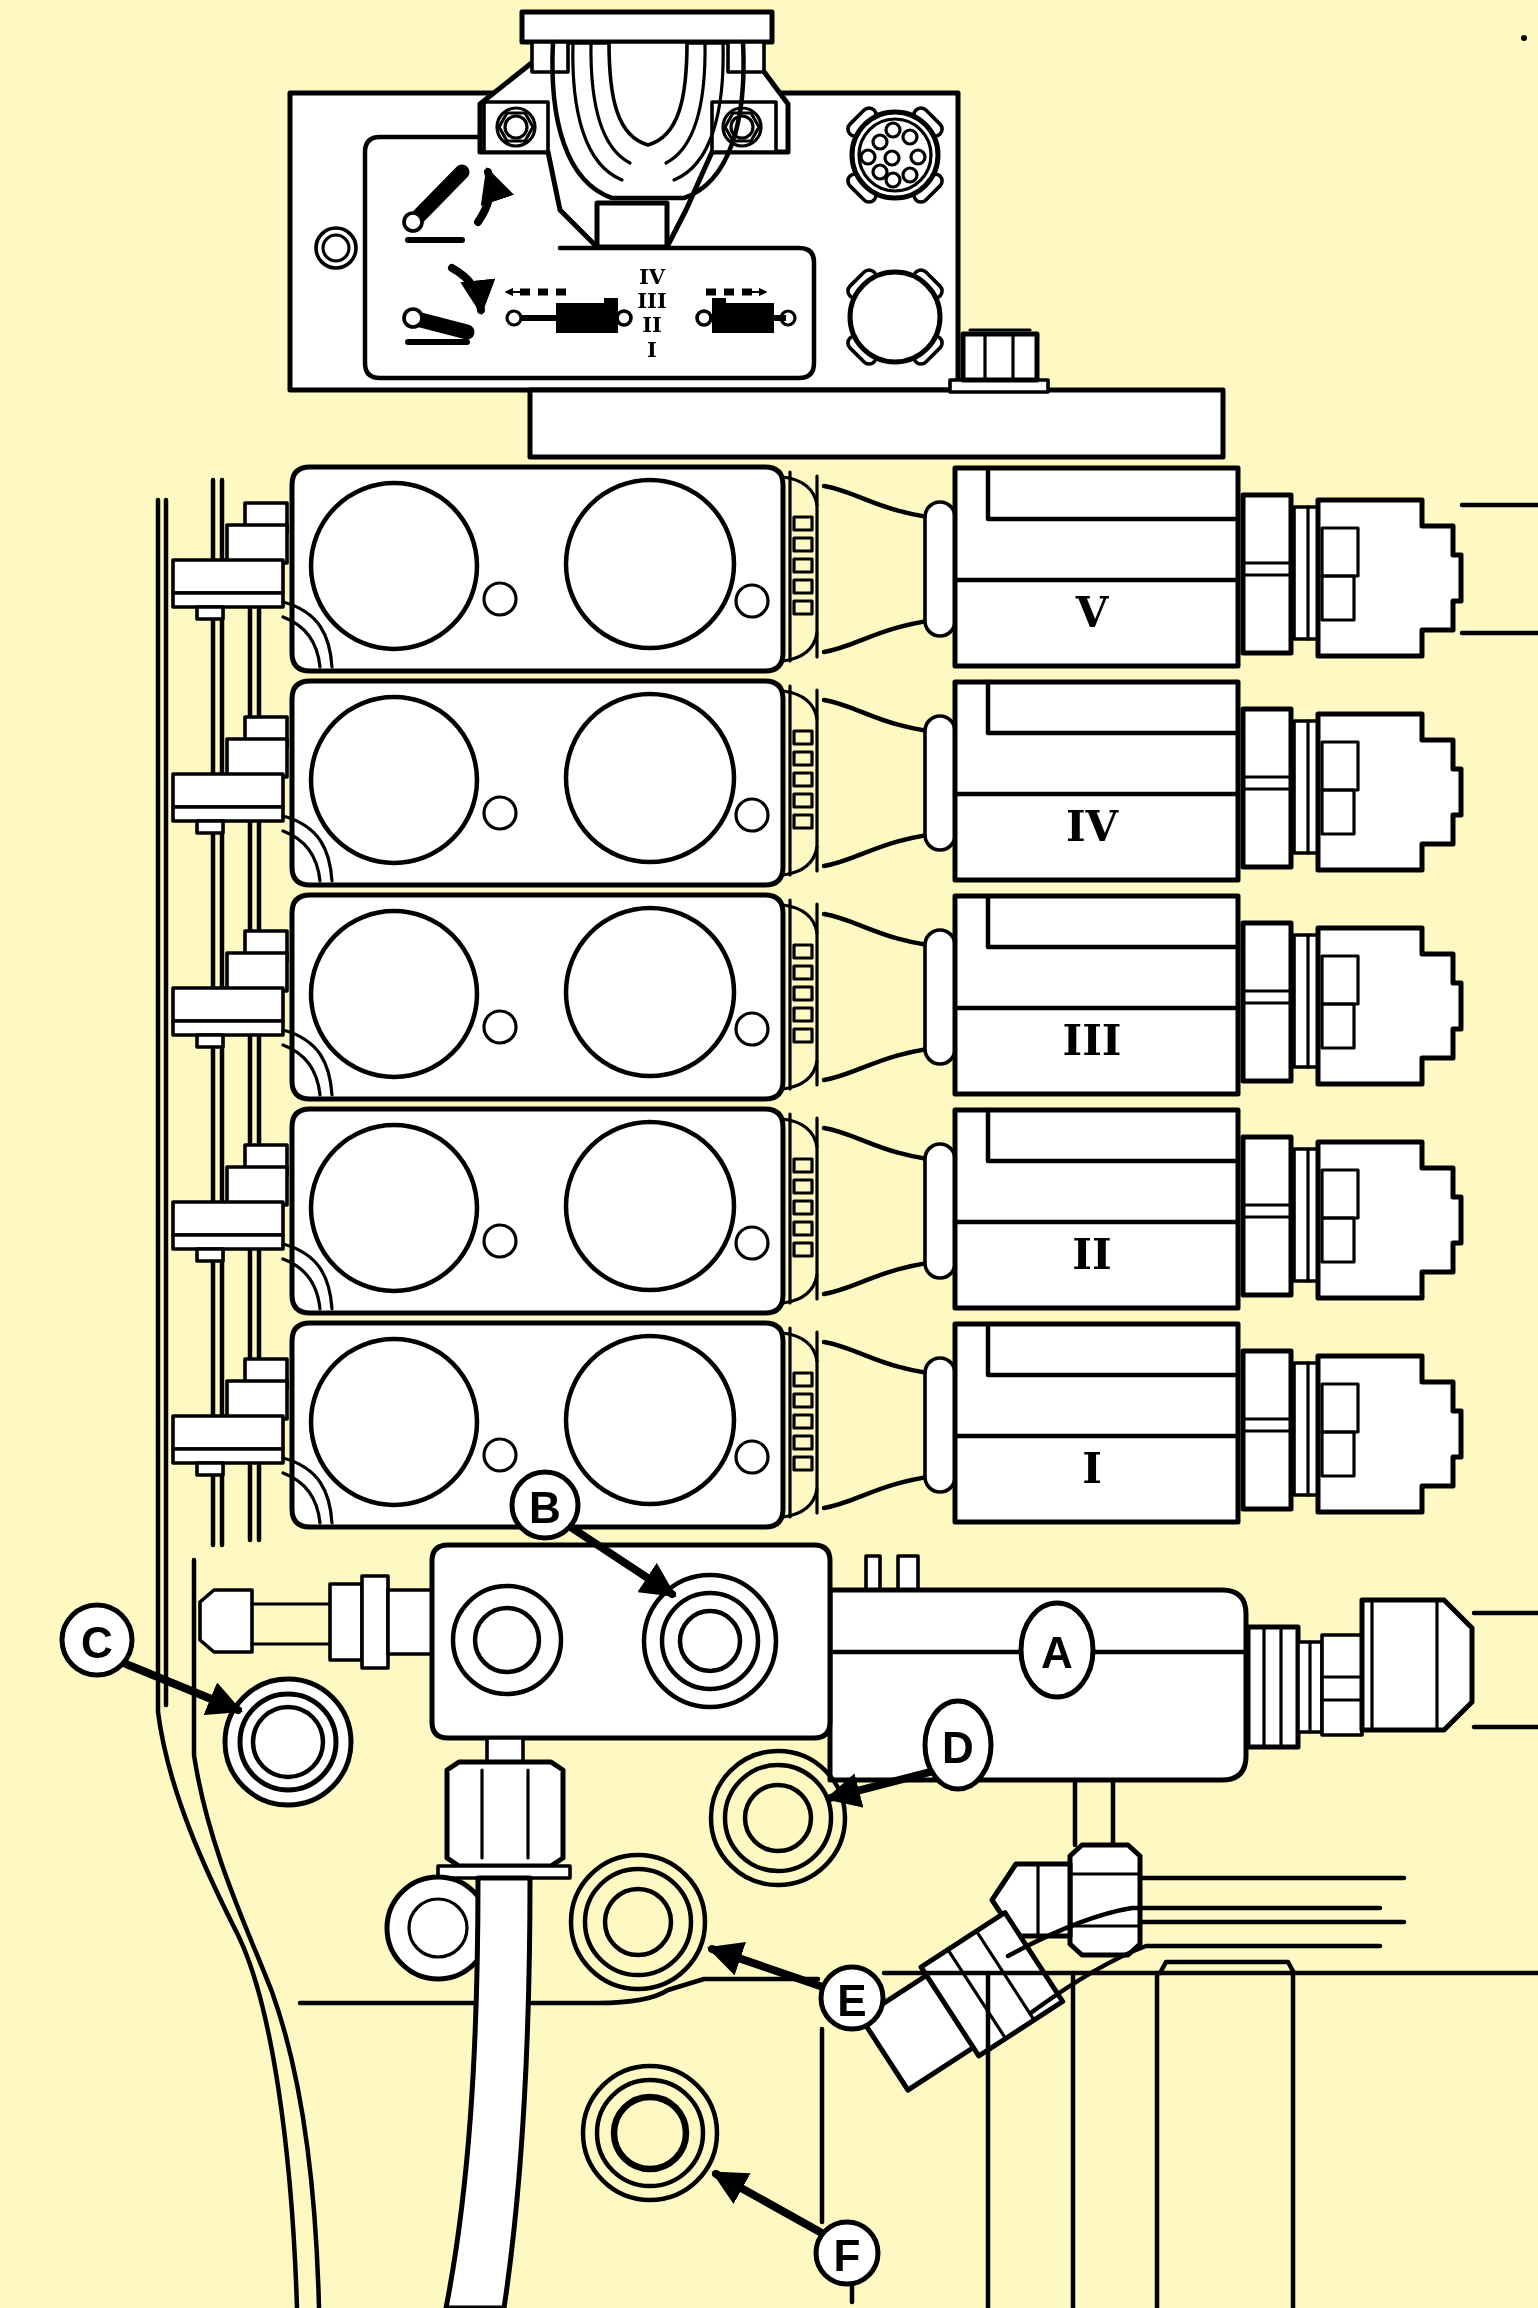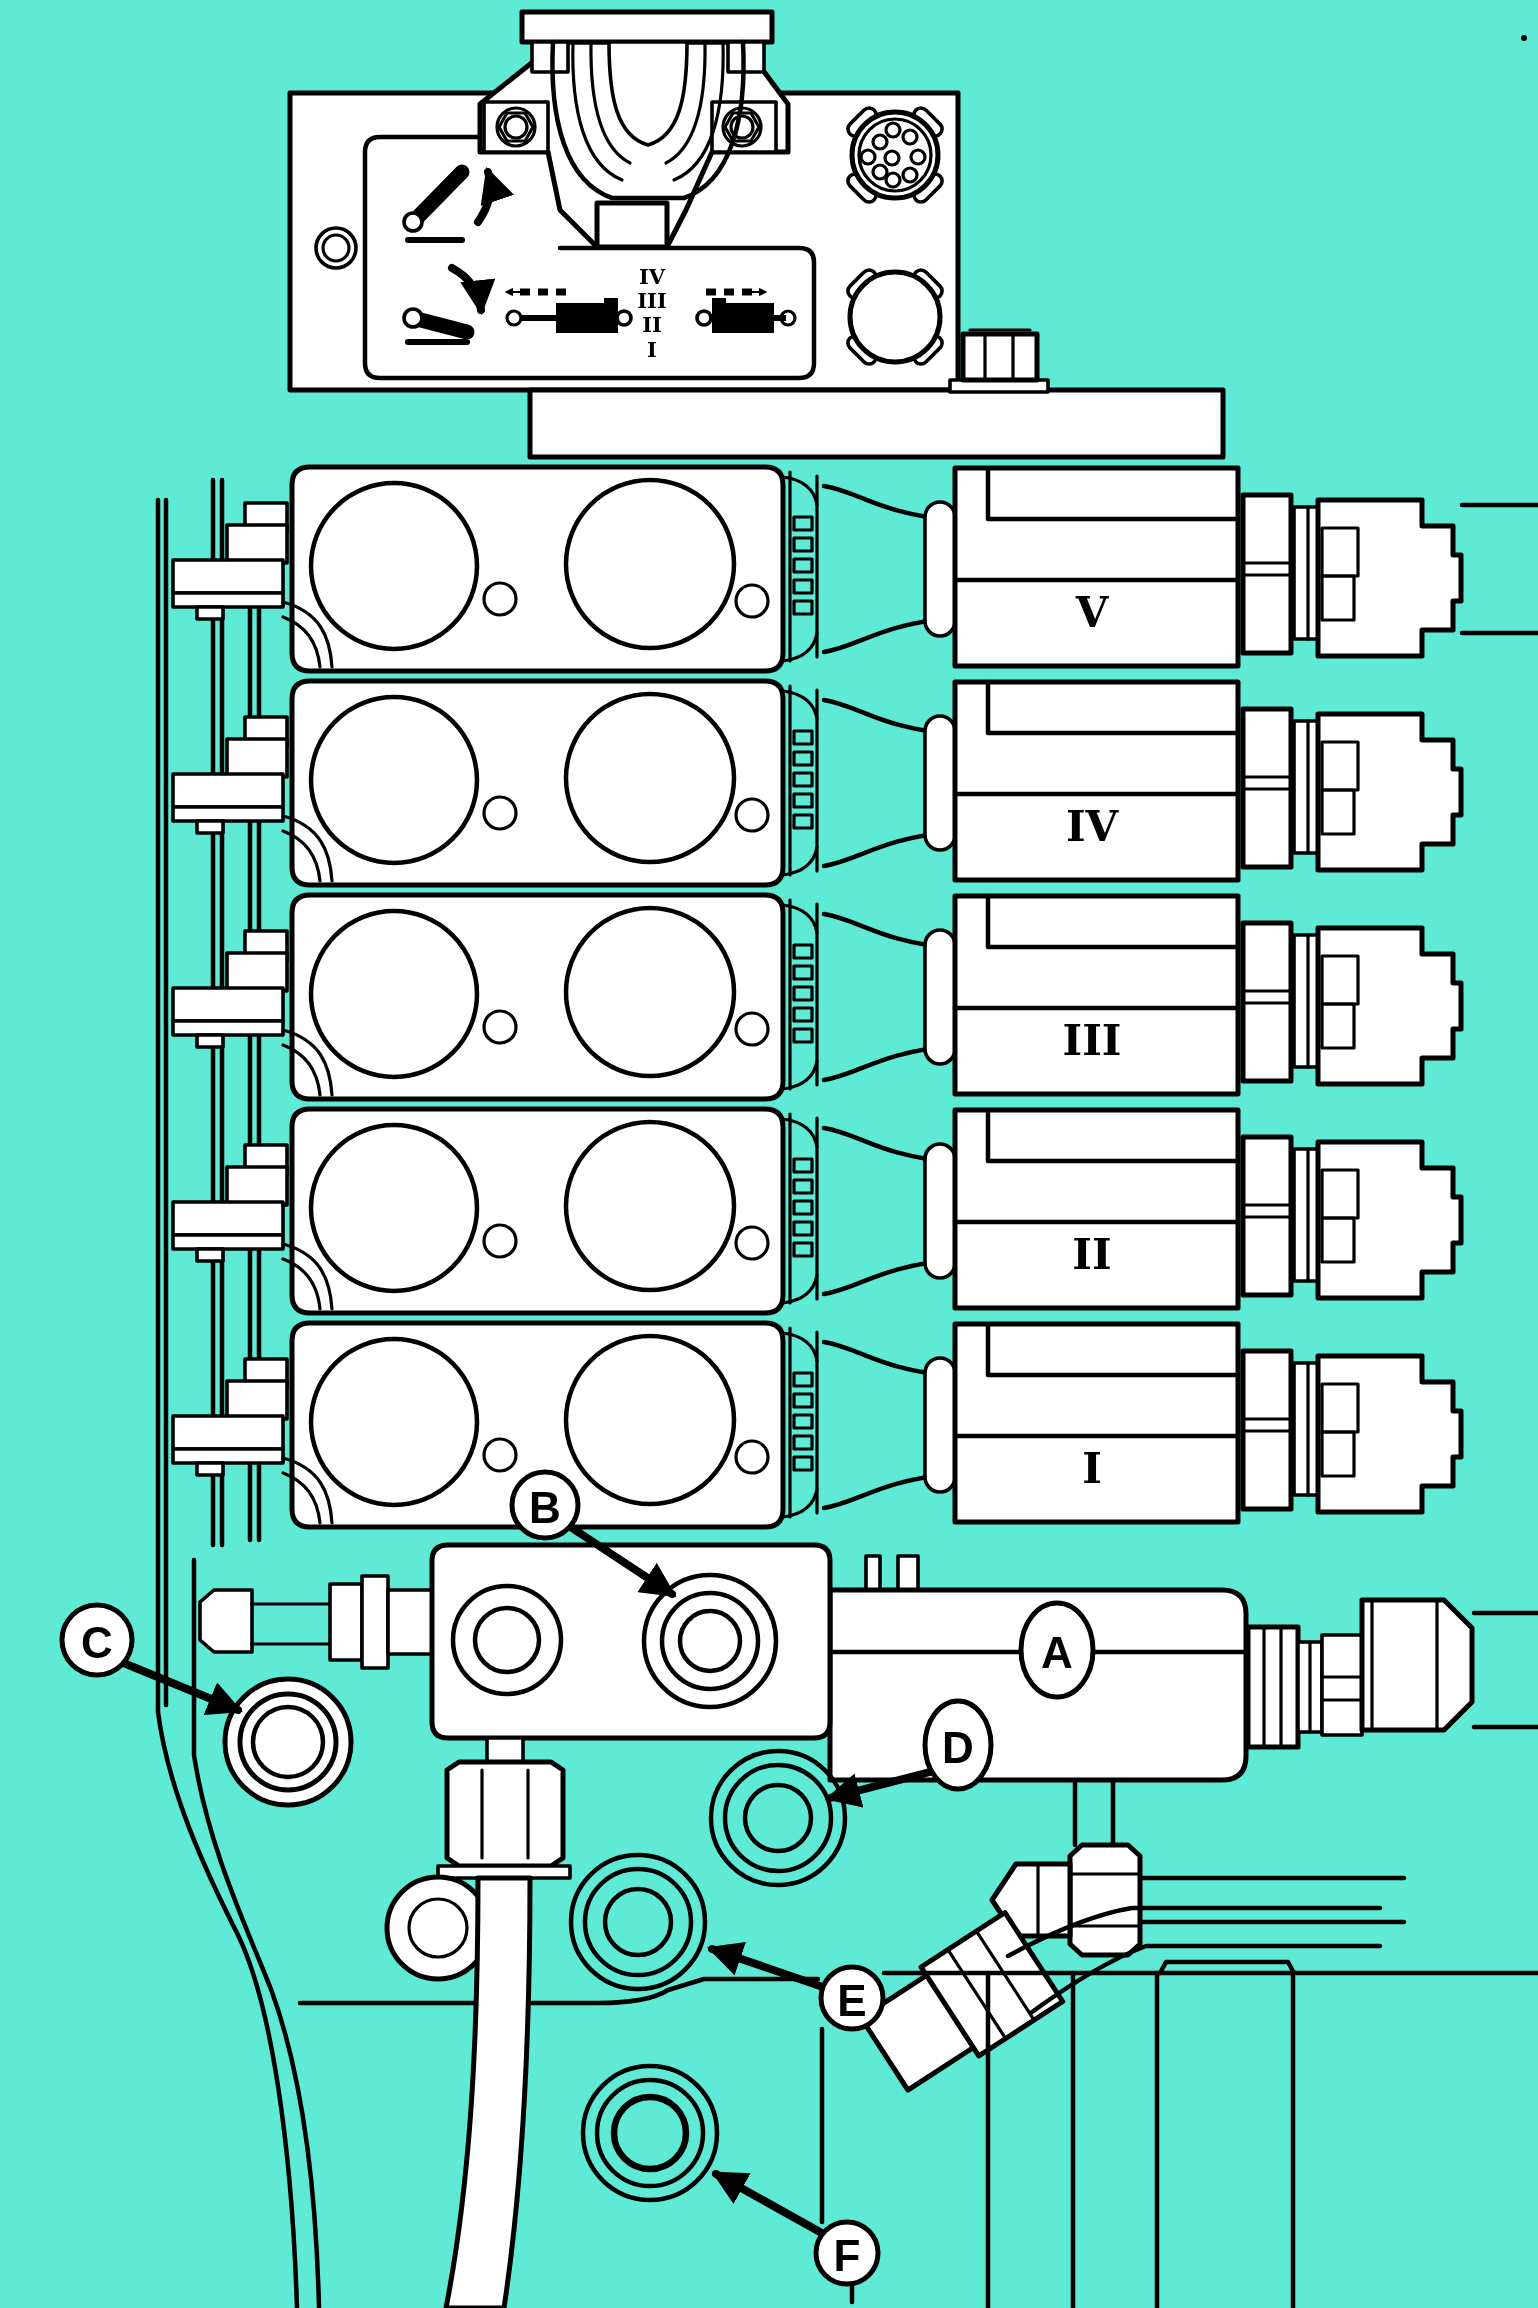--- a/index.html
+++ b/index.html
@@ -1,16 +1,16 @@
 <!DOCTYPE html>
 <html><head>
 <meta charset="utf-8">
 <style>
   html,body{margin:0;padding:0;background:#fff;}
-  #stage{position:relative;width:1538px;height:2308px;background:#5eead4;overflow:hidden;
+  #stage{position:relative;width:1538px;height:2308px;background:#fef9c3;overflow:hidden;
          font-family:"Liberation Sans",sans-serif;}
   svg{position:absolute;left:0;top:0;}
   .ln{stroke:#000;fill:none;stroke-width:4.5;stroke-linecap:round;stroke-linejoin:round;}
   .ln2{stroke:#000;fill:none;stroke-width:3.2;stroke-linecap:round;stroke-linejoin:round;}
   .wf{fill:#fff;stroke:#000;stroke-width:5;stroke-linejoin:round;}
   .wf2{fill:#fff;stroke:#000;stroke-width:3.6;stroke-linejoin:round;}
   .bk{fill:#000;stroke:none;}
   .callout-txt{font-family:"Liberation Sans",sans-serif;font-weight:bold;font-size:44px;fill:#000;}
   .roman-txt{font-family:"DejaVu Serif",serif;font-weight:bold;font-size:42px;fill:#000;}
   .roman-sm{font-family:"DejaVu Serif",serif;font-weight:bold;font-size:21px;fill:#000;}

